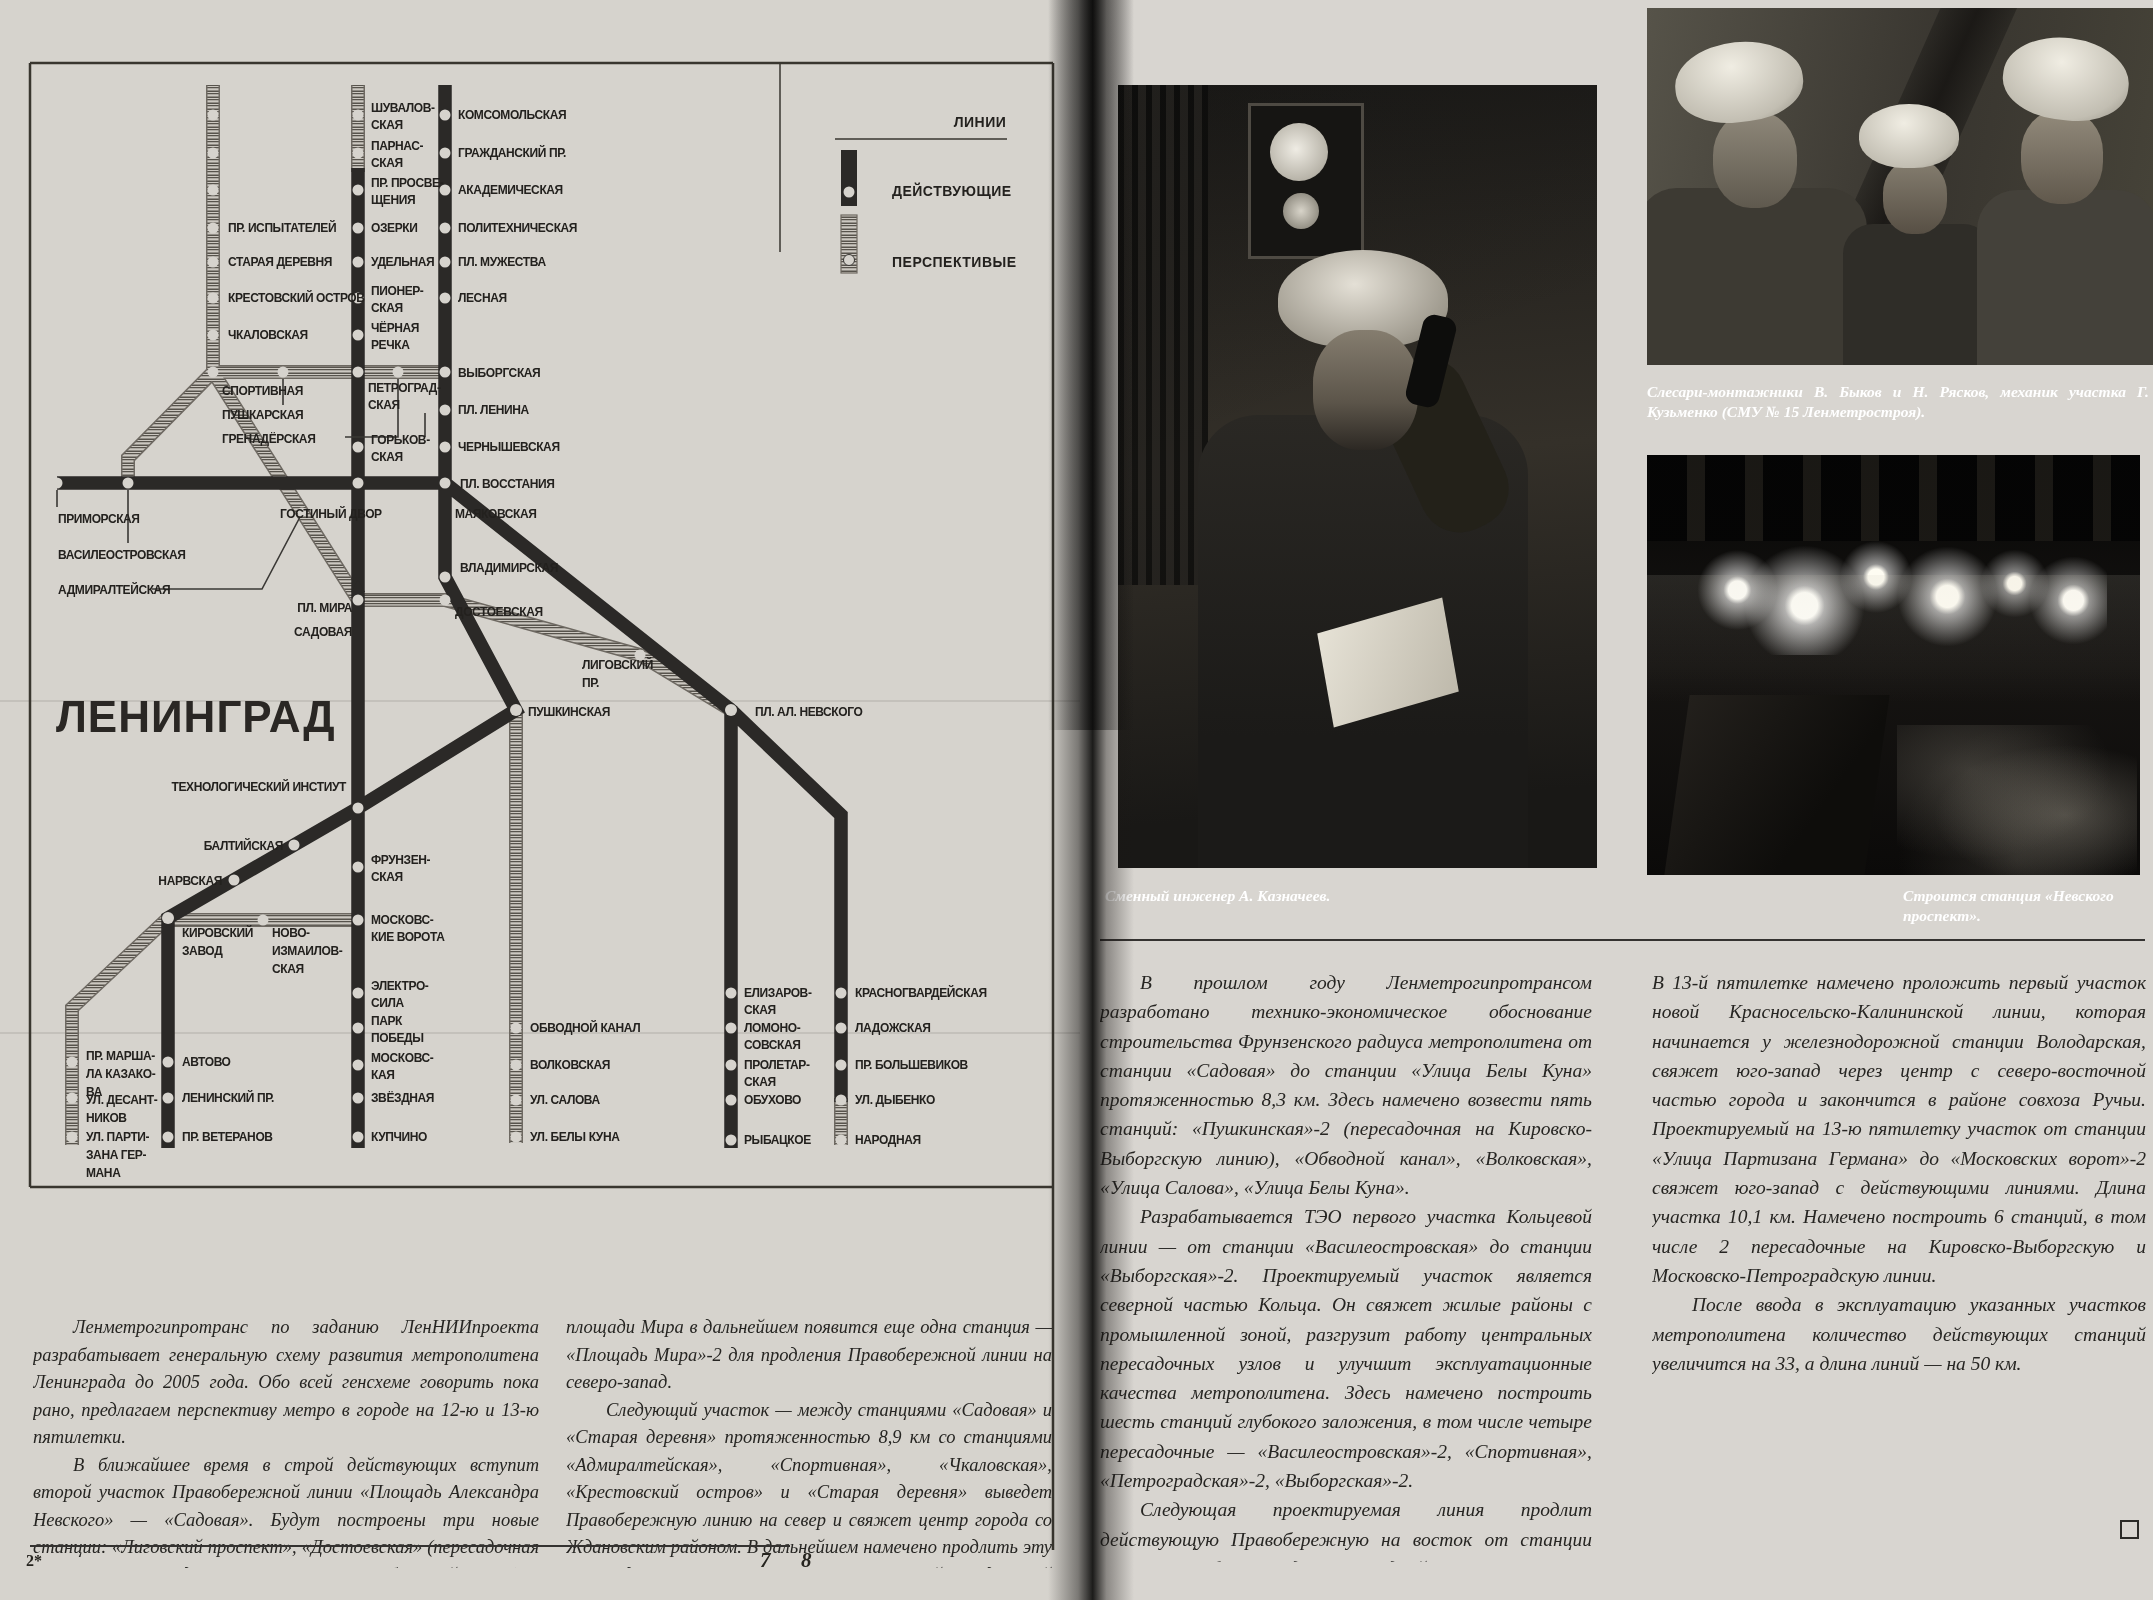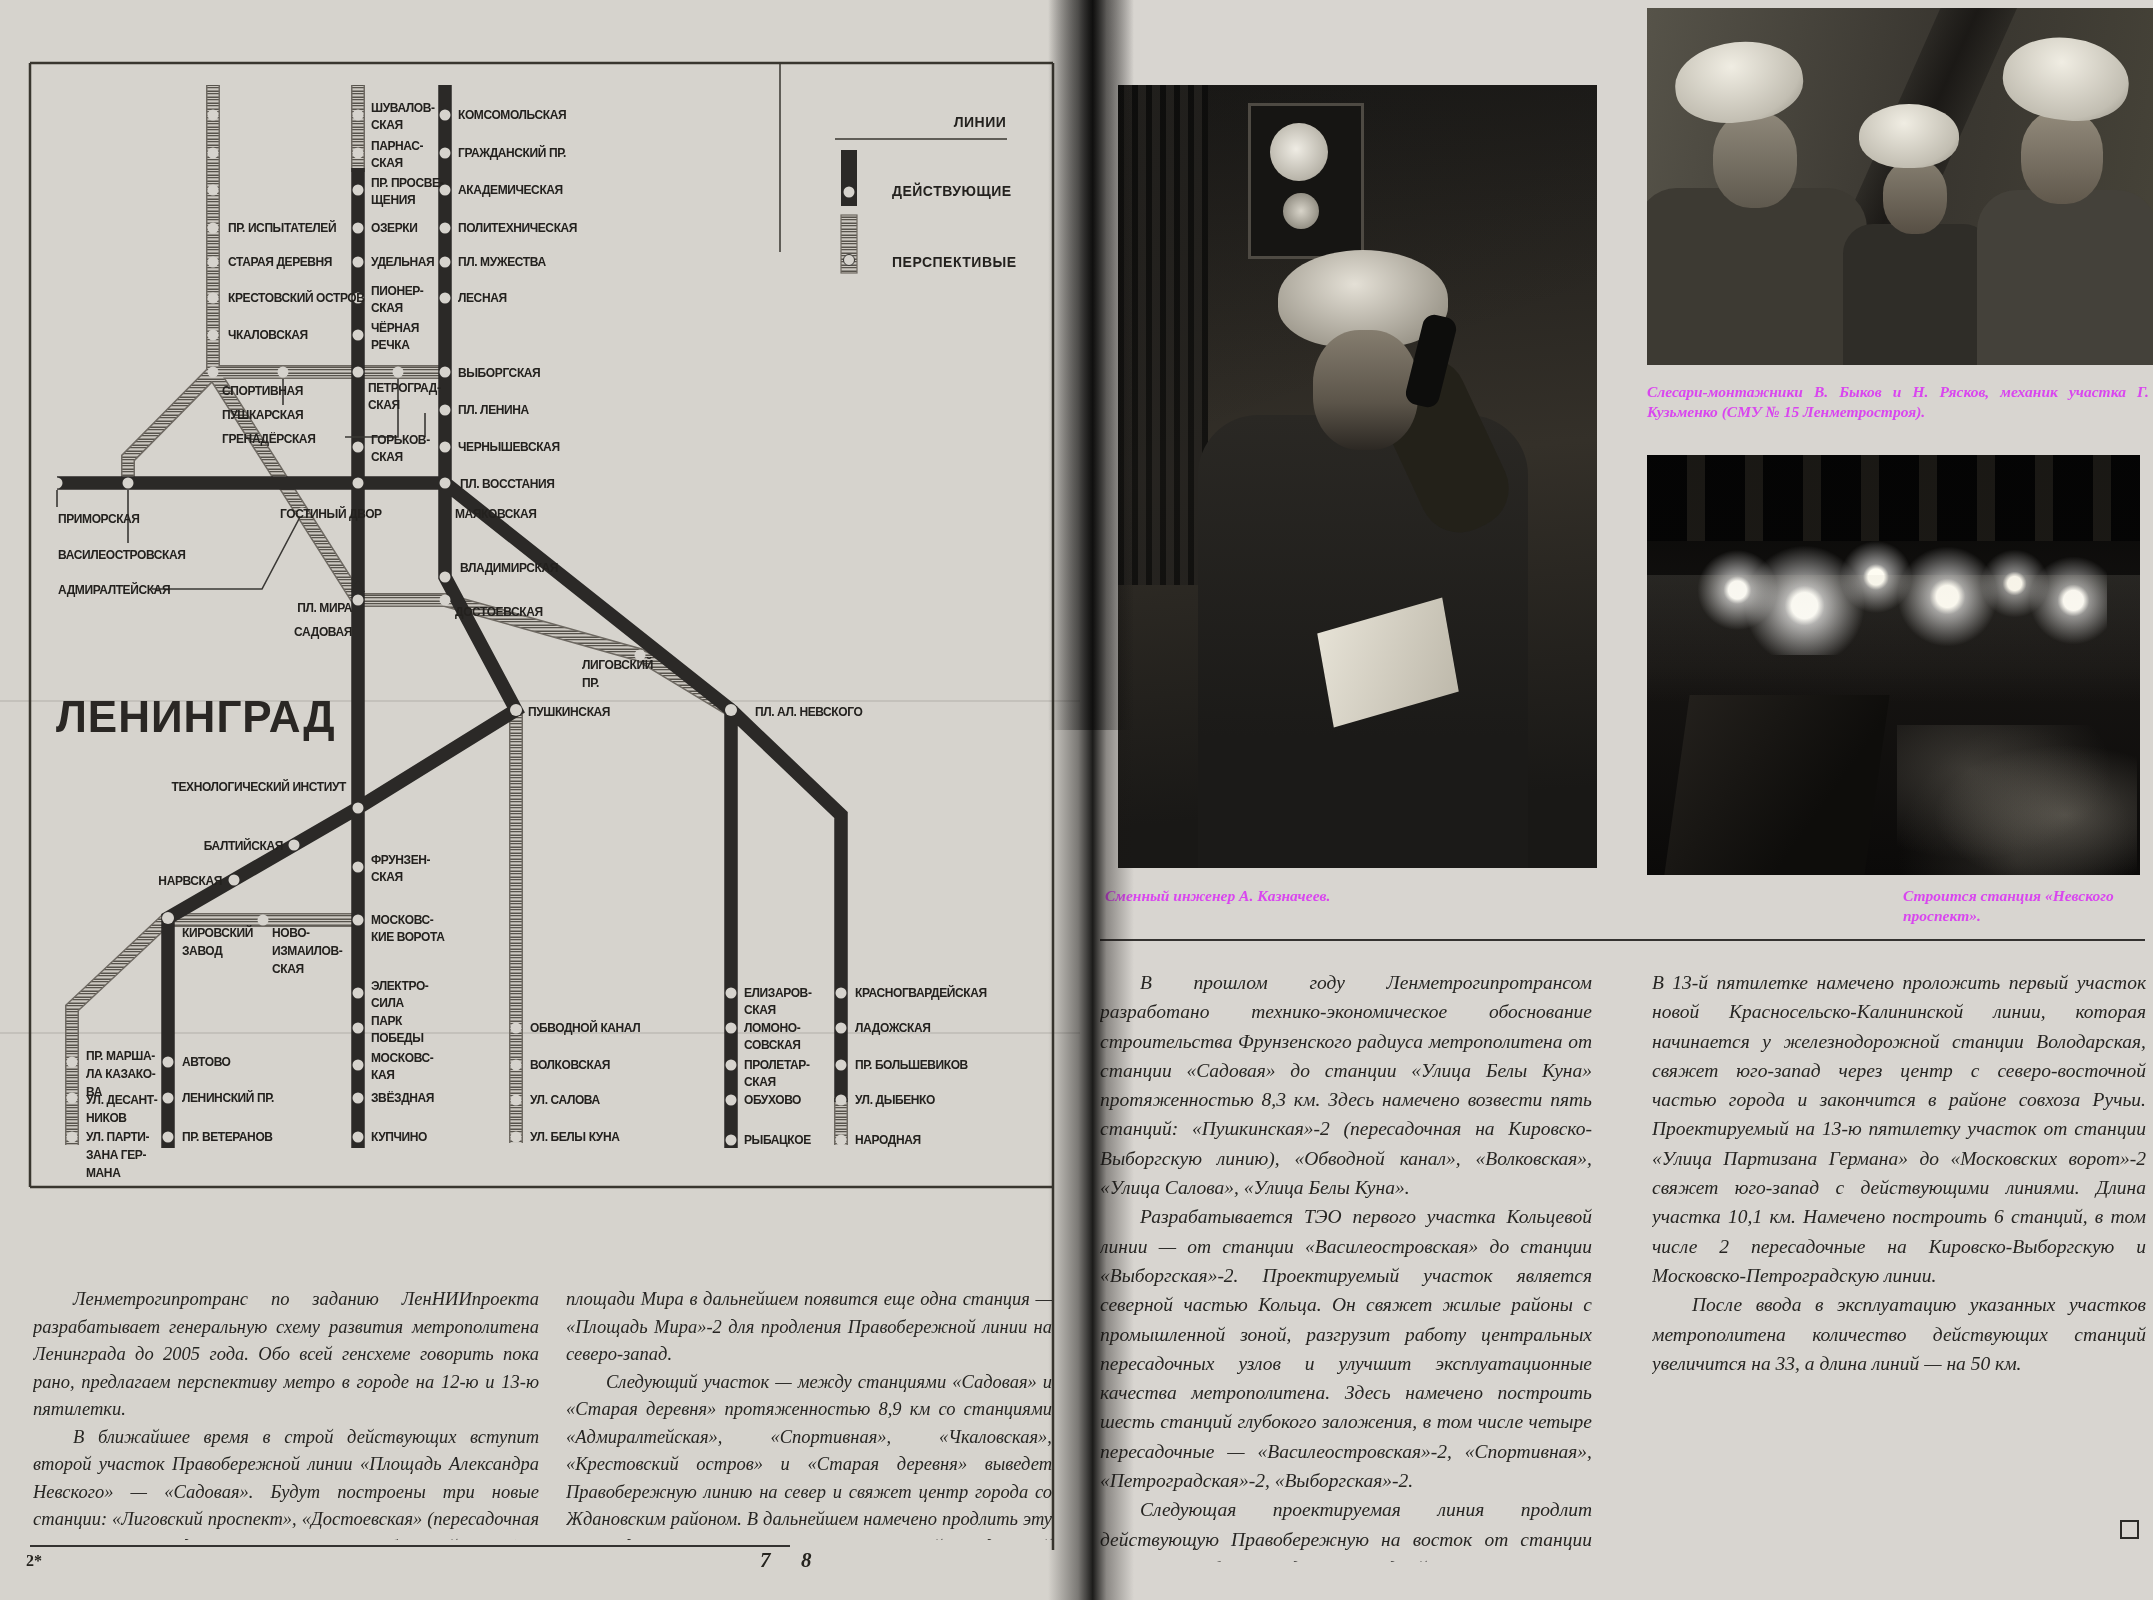--- a/index.html
+++ b/index.html
@@ -19,23 +19,23 @@
   .crease{position:absolute;left:0;width:1080px;height:2px;background:rgba(40,38,34,.10);}
   
   svg{position:absolute;left:0;top:0;}
   .stl{font-family:"Liberation Sans",sans-serif;font-size:12px;font-weight:bold;letter-spacing:-.4px;fill:#23211e;}
   .map-title{font-family:"Liberation Sans",sans-serif;font-weight:bold;font-size:44px;letter-spacing:1px;fill:#2a2724;}
   .legend-t{font-family:"Liberation Sans",sans-serif;font-size:14px;font-weight:bold;letter-spacing:.5px;fill:#23211e;}
   
   .cols{position:absolute;overflow:hidden;color:#262522;}
   .cols p{margin:0;text-indent:40px;font-style:italic;text-align:justify;}
   .cols.cont p:first-child{text-indent:0;}
-  .lcol{font-size:18.5px;line-height:27.5px;}
+  .lcol{font-size:18.5px;line-height:27.5px;margin-top:28px;}
   .rcol{font-size:19.5px;line-height:29.3px;}
-  .cap{position:absolute;font-style:italic;font-weight:bold;font-size:15.5px;line-height:20px;color:#d946ef;text-align:justify;}
+  .cap{position:absolute;font-style:italic;font-weight:bold;font-size:15.5px;line-height:20px;color:#ffffff;text-align:justify;}
   .rule{position:absolute;background:#343230;}
   .pagenum{position:absolute;font-style:italic;font-weight:bold;font-size:21px;color:#26241f;}
   .sig{position:absolute;font-weight:bold;font-size:16px;color:#26241f;font-family:"Liberation Serif",serif;}
   .endmark{position:absolute;width:15px;height:15px;border:2.5px solid #2b2a27;background:transparent;}
   
   .photo{position:absolute;overflow:hidden;}
   .photo>div{position:absolute;}
   .ph1{left:1118px;top:85px;width:479px;height:783px;background:linear-gradient(160deg,#14131159 , #0000 40%),linear-gradient(175deg,#1b1a18,#343029 48%,#191816 90%);}
   .ph1 .cables{left:0;top:0;width:90px;height:500px;background:repeating-linear-gradient(90deg,#0b0b0a 0 6px,#23211e 6px 14px);opacity:.8;}
   .ph1 .panel{left:130px;top:18px;width:110px;height:150px;background:#161513;border:3px solid #4e4a43;}

